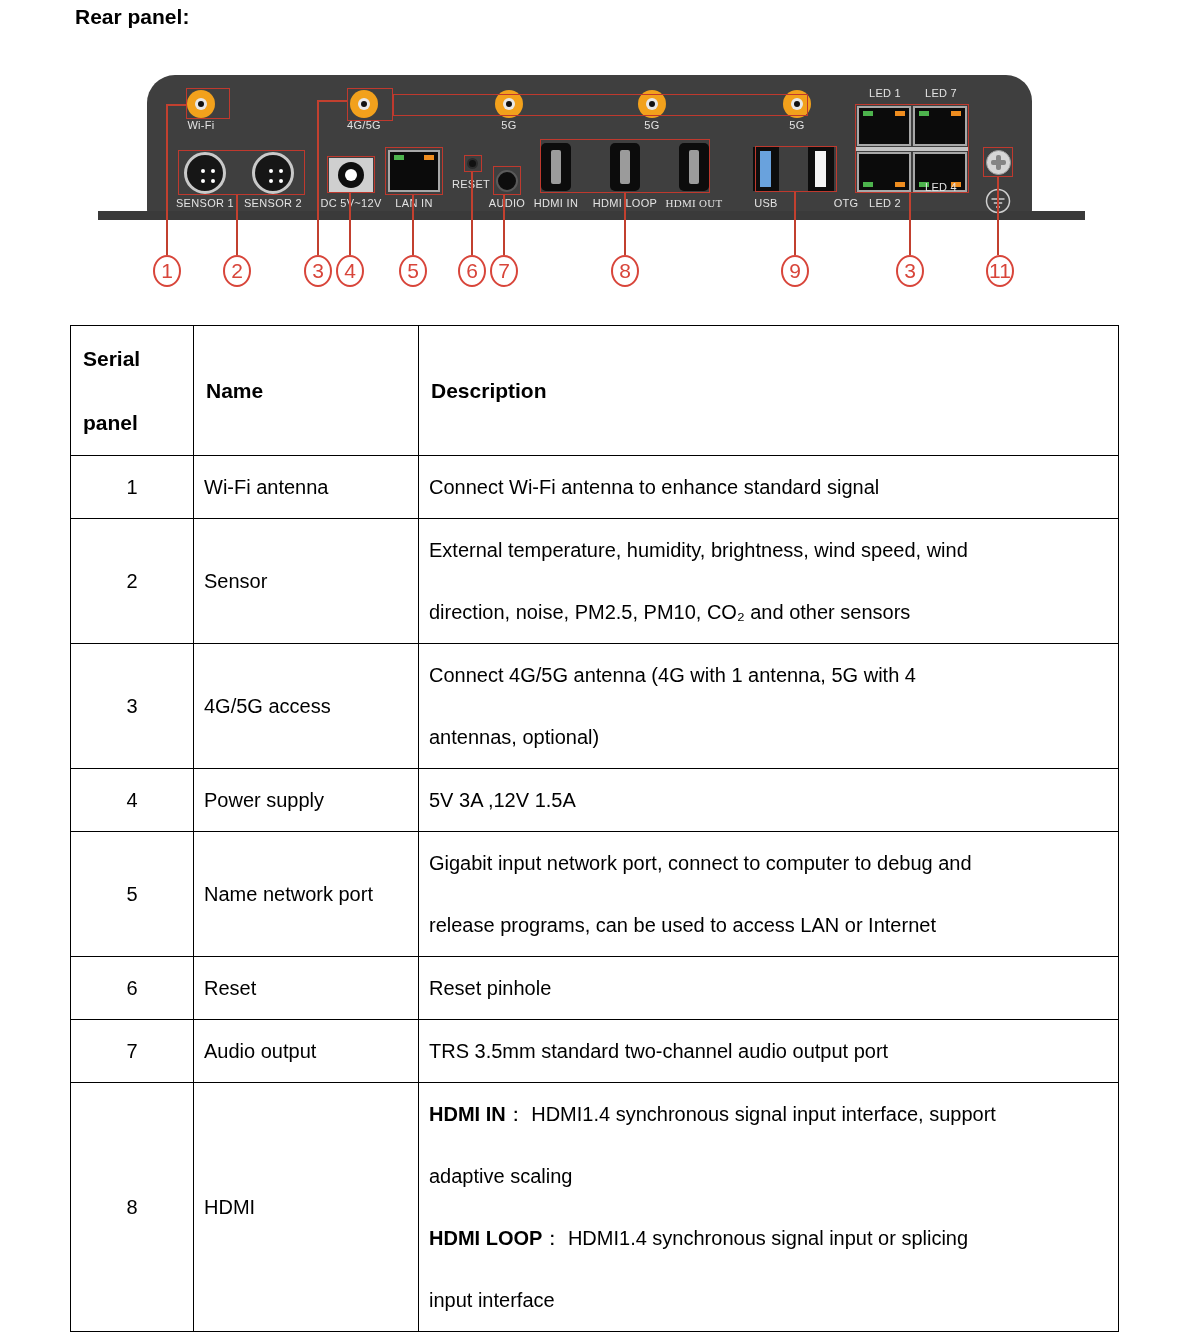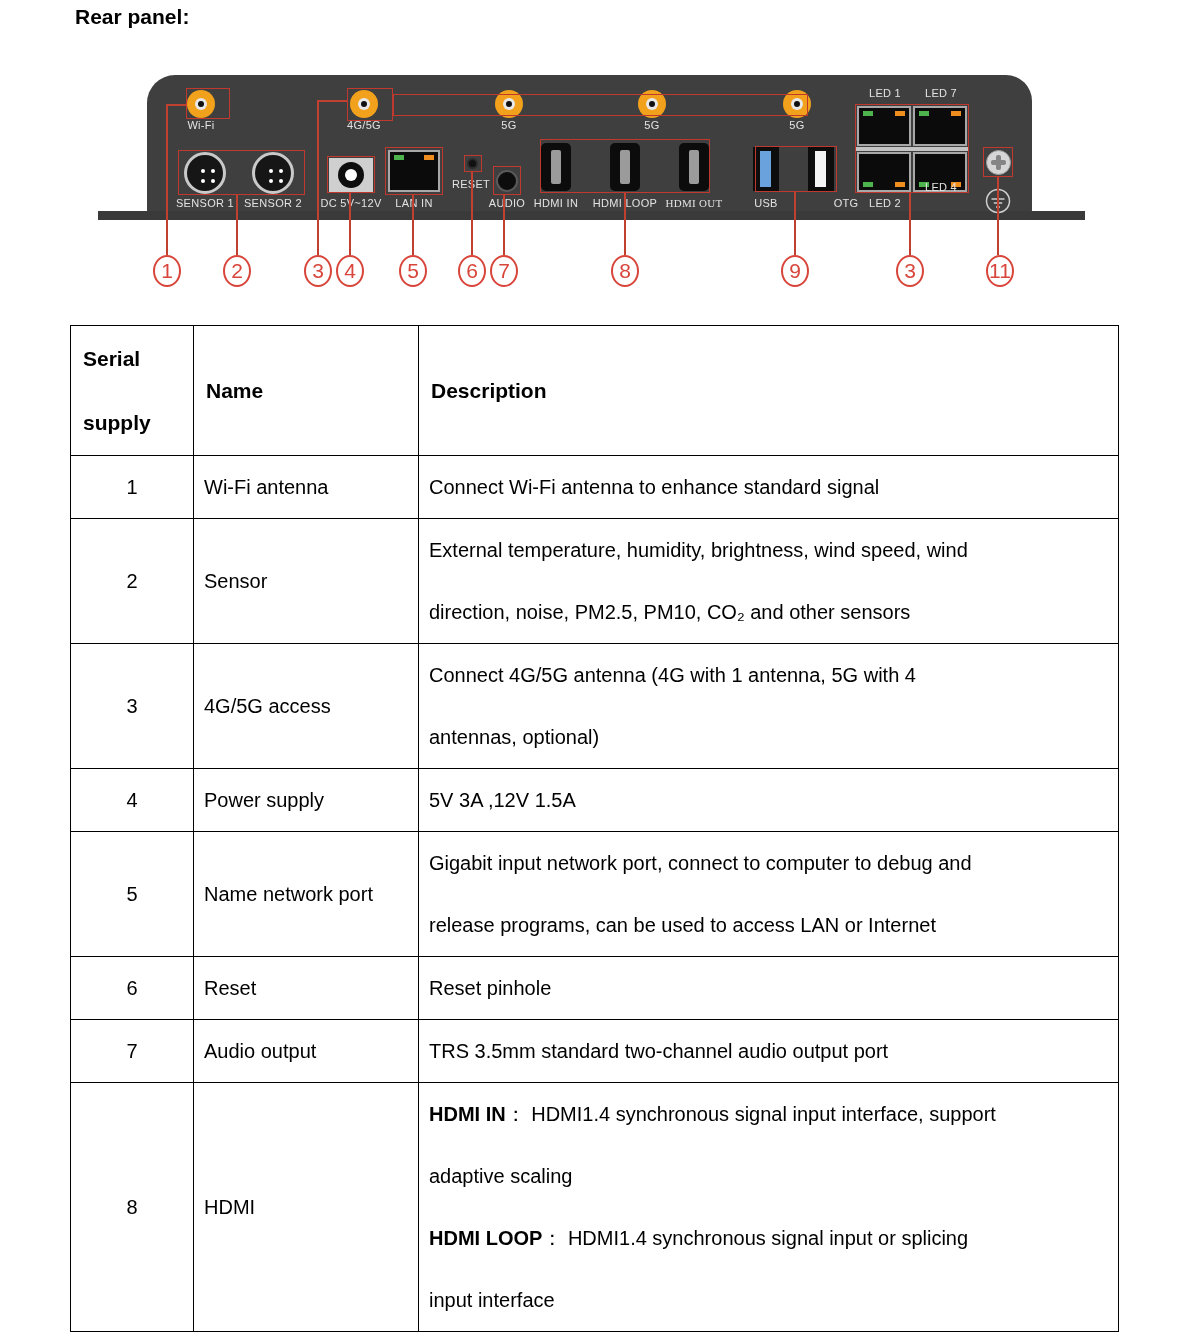--- a/index.html
+++ b/index.html
@@ -238,21 +238,21 @@
   </div>
 
   <table class="ports">
     <colgroup>
         <col class="col-serial">
         <col class="col-name">
         <col class="col-desc">
       </colgroup>
     <thead>
       <tr>
-        <th>Serial supply</th>
+        <th>Serial panel</th>
         <th>Name</th>
         <th>Description</th>
       </tr>
     </thead>
     <tbody>
         <tr>
           <td class="c-serial">1</td>
           <td class="c-name">Wi-Fi antenna</td>
           <td class="c-desc">
             <div class="dline"><span>Connect Wi-Fi antenna to enhance standard signal</span></div>

